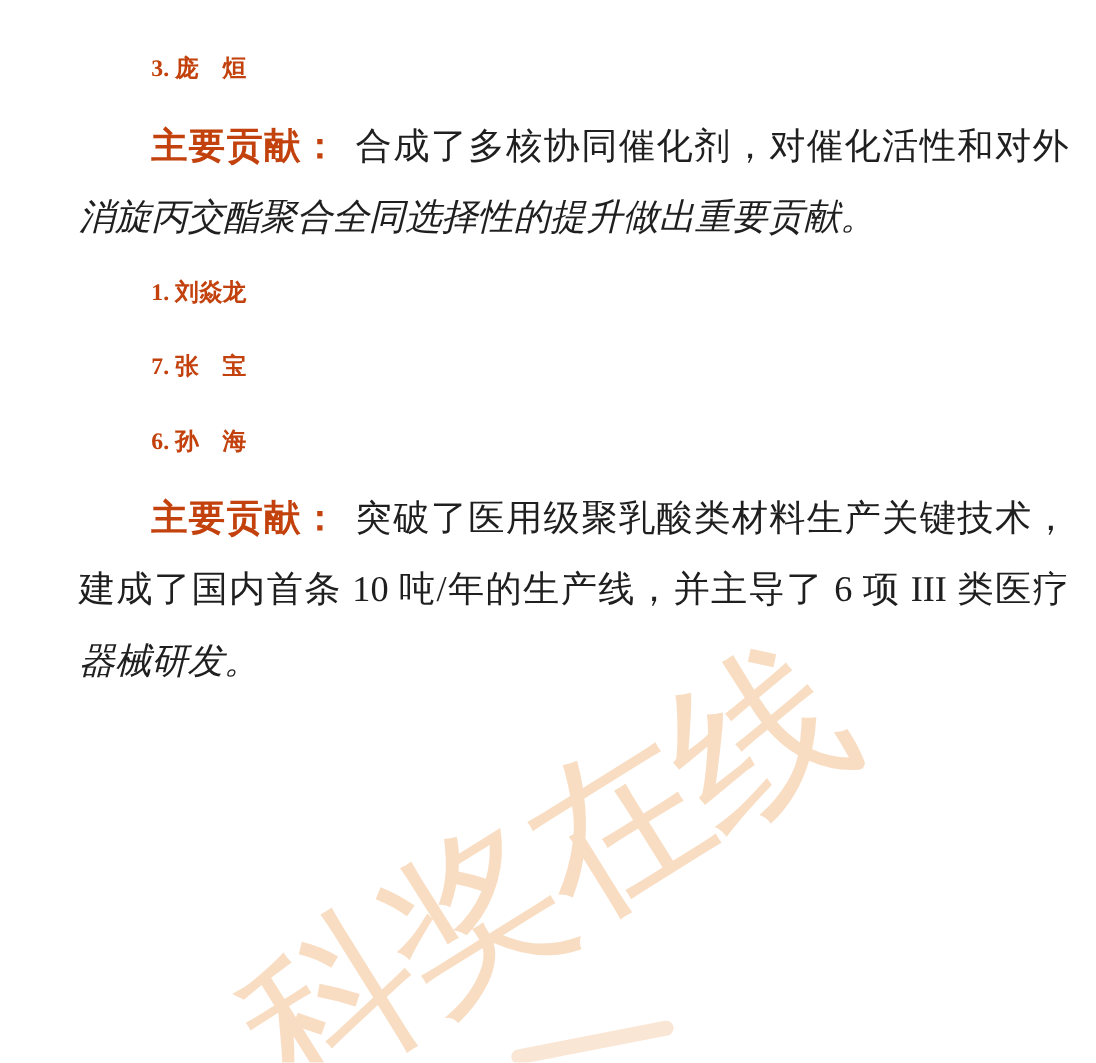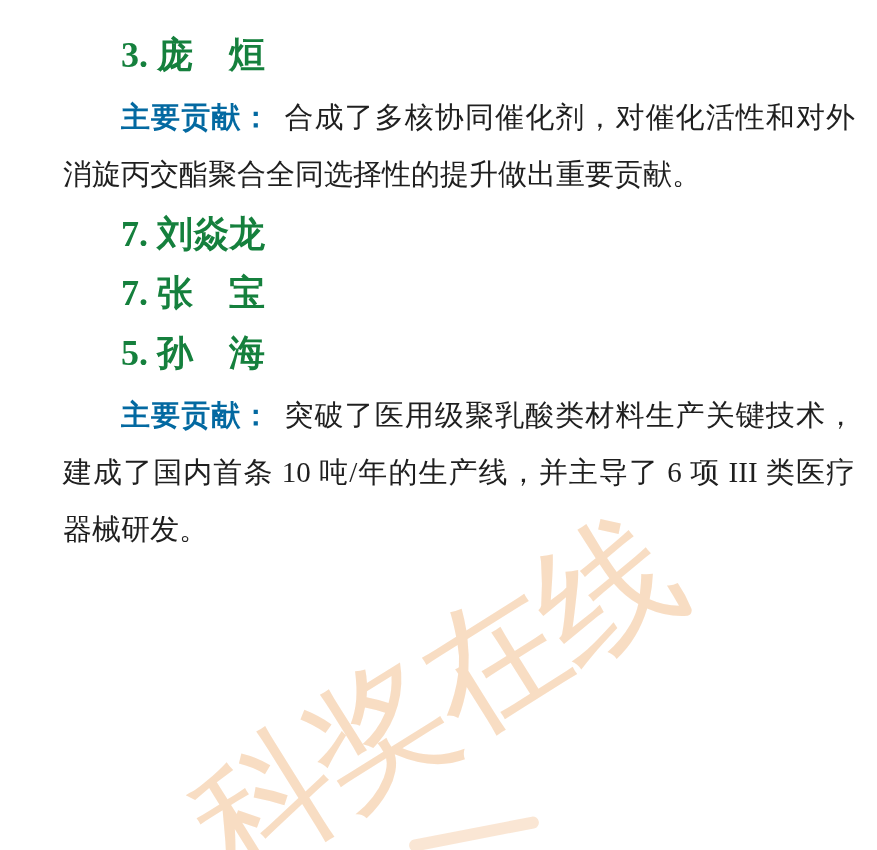--- a/index.html
+++ b/index.html
@@ -35,42 +35,42 @@
     left: 408px; top: 828px;
     width: 132px; height: 12px;
     background: rgba(238, 173, 112, 0.30);
     transform: rotate(-11deg);
     border-radius: 6px;
     z-index: 0;
     pointer-events: none;
   }
   .content { position: relative; z-index: 1; }
   .heading {
-    font-size: 36px;
+    font-size: 19px;
     line-height: 57px;
     font-weight: bold;
-    color: #15803d;
+    color: #c2410c;
     margin: 2.5px 0 0 58px;
     padding: 0;
   }
   .entry:first-child .heading { margin-top: 0; }
   .para {
     margin: 5px 0 0 0;
     font-size: 29px;
     line-height: 57px;
   }
   .line {
     text-align: justify;
     text-align-last: justify;
   }
   .line.first { padding-left: 58px; }
-  .line.last { text-align: left; text-align-last: left; }
+  .line.last { text-align: left; text-align-last: left; font-style: italic; }
   .label {
     font-weight: bold;
-    color: #0369a1;
+    color: #c2410c;
     margin-right: 13px;
   }
 </style>
 </head>
 <body>
 
 <div class="page">
 
   <div class="watermark">科奖在线</div>
   <div class="wm-fragment"></div>
@@ -79,29 +79,29 @@
 
     <section class="entry">
       <h3 class="heading">3. 庞　烜</h3>
       <div class="para">
         <div class="line first"><span class="label">主要贡献：</span><span>合成了多核协同催化剂，对催化活性和对外</span></div>
         <div class="line last">消旋丙交酯聚合全同选择性的提升做出重要贡献。</div>
       </div>
     </section>
 
     <section class="entry">
-      <h3 class="heading">7. 刘焱龙</h3>
+      <h3 class="heading">1. 刘焱龙</h3>
     </section>
 
     <section class="entry">
       <h3 class="heading">7. 张　宝</h3>
     </section>
 
     <section class="entry">
-      <h3 class="heading">5. 孙　海</h3>
+      <h3 class="heading">6. 孙　海</h3>
       <div class="para">
         <div class="line first"><span class="label">主要贡献：</span><span>突破了医用级聚乳酸类材料生产关键技术，</span></div>
         <div class="line">建成了国内首条 10 吨/年的生产线，并主导了 6 项 III 类医疗</div>
         <div class="line last">器械研发。</div>
       </div>
     </section>
 
   </div>
 </div>
 

